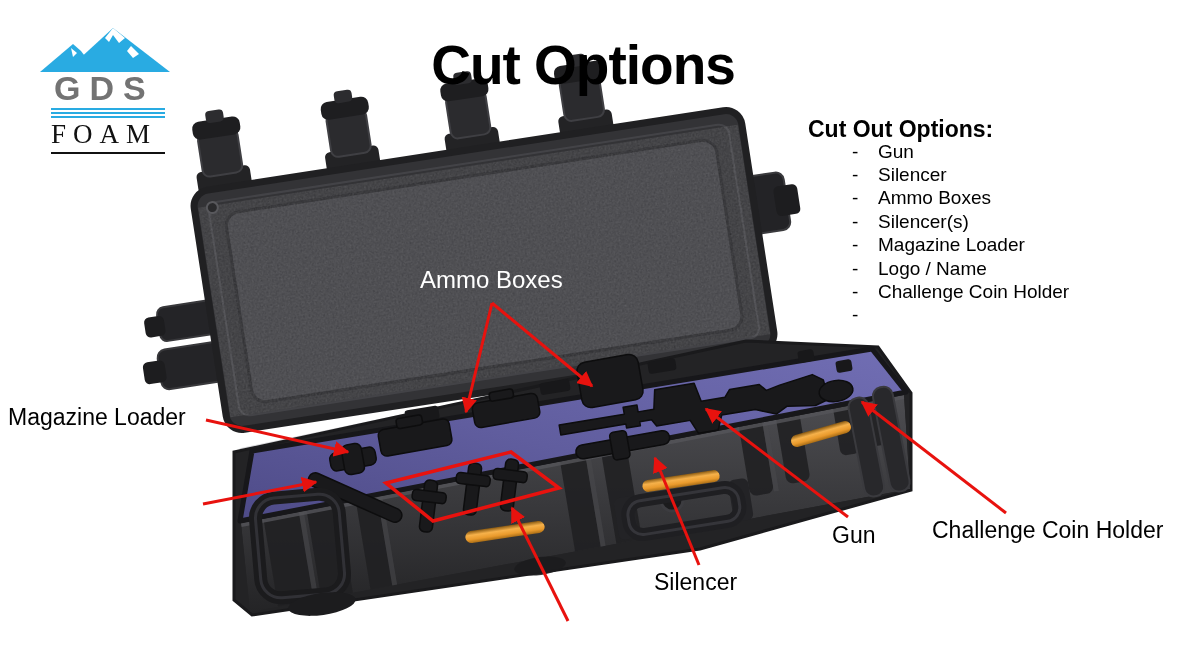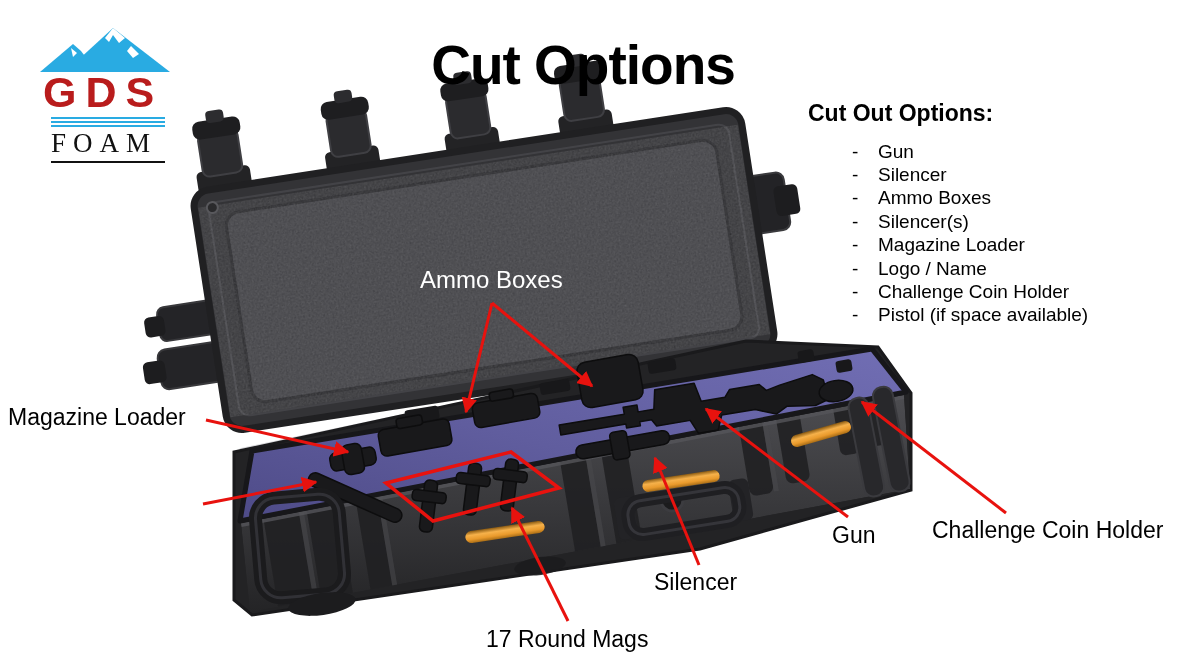--- a/index.html
+++ b/index.html
@@ -3,28 +3,28 @@
 <meta charset="utf-8">
 <style>
   html,body{margin:0;padding:0;background:#ffffff;}
   .stage{position:relative;width:1188px;height:660px;background:#ffffff;overflow:hidden;
          font-family:"Liberation Sans", sans-serif;color:#000;}
   .title{position:absolute;left:0;top:-4px;width:1104px;text-align:center;
          font-size:55px;font-weight:bold;letter-spacing:-1px;padding-left:31px;}
   
   .logo{position:absolute;left:35px;top:24px;width:150px;}
   .logo .mtn{display:block;margin-left:0;}
-  .logo .gds{margin:-3px 0 0 8px;font-size:43px;font-weight:bold;letter-spacing:9px;color:#b91c1c;line-height:1;}
+  .logo .gds{margin:-3px 0 0 19px;font-size:34px;font-weight:bold;letter-spacing:9px;color:#737373;line-height:1;}
   .logo .rules{margin:3px 0 0 16px;width:114px;}
   .logo .rules div{height:2px;background:#29abe2;margin-bottom:2px;}
   .logo .foam{margin:3px 0 0 16px;width:114px;font-family:"Liberation Serif", serif;
               font-size:27px;letter-spacing:7px;color:#111;border-bottom:2px solid #111;
               padding-bottom:4px;line-height:1;}
   
-  .opts-h{position:absolute;left:808px;top:100px;font-size:23px;font-weight:bold;}
+  .opts-h{position:absolute;left:808px;top:116px;font-size:23px;font-weight:bold;}
   .opts{position:absolute;left:852px;top:140px;font-size:19px;}
   .opt-row{display:flex;height:23.4px;align-items:center;}
   .opt-row .dash{width:26px;}
   
   .lbl{position:absolute;font-size:23px;white-space:nowrap;}
   .lbl-white{color:#ffffff;font-size:24px;}
   svg.scene{position:absolute;left:0;top:0;}
 </style>
 </head>
 <body>
@@ -279,23 +279,21 @@
     <div class="opt-row">
       <span class="dash">-</span>
       <span>Logo / Name</span>
       </div>
     <div class="opt-row">
       <span class="dash">-</span>
       <span>Challenge Coin Holder</span>
       </div>
     <div class="opt-row">
       <span class="dash">-</span>
-      <span>Pistol (if space available)</span>
       </div>
   </div>
 
   <div class="lbl lbl-white" style="left:420px;top:266px;">Ammo Boxes</div>
   <div class="lbl" style="left:8px;top:404px;">Magazine Loader</div>
-  <div class="lbl" style="left:486px;top:626px;">17 Round Mags</div>
   <div class="lbl" style="left:654px;top:569px;">Silencer</div>
   <div class="lbl" style="left:832px;top:522px;">Gun</div>
   <div class="lbl" style="left:932px;top:517px;">Challenge Coin Holder</div>
 </div>
 
 </body></html>

